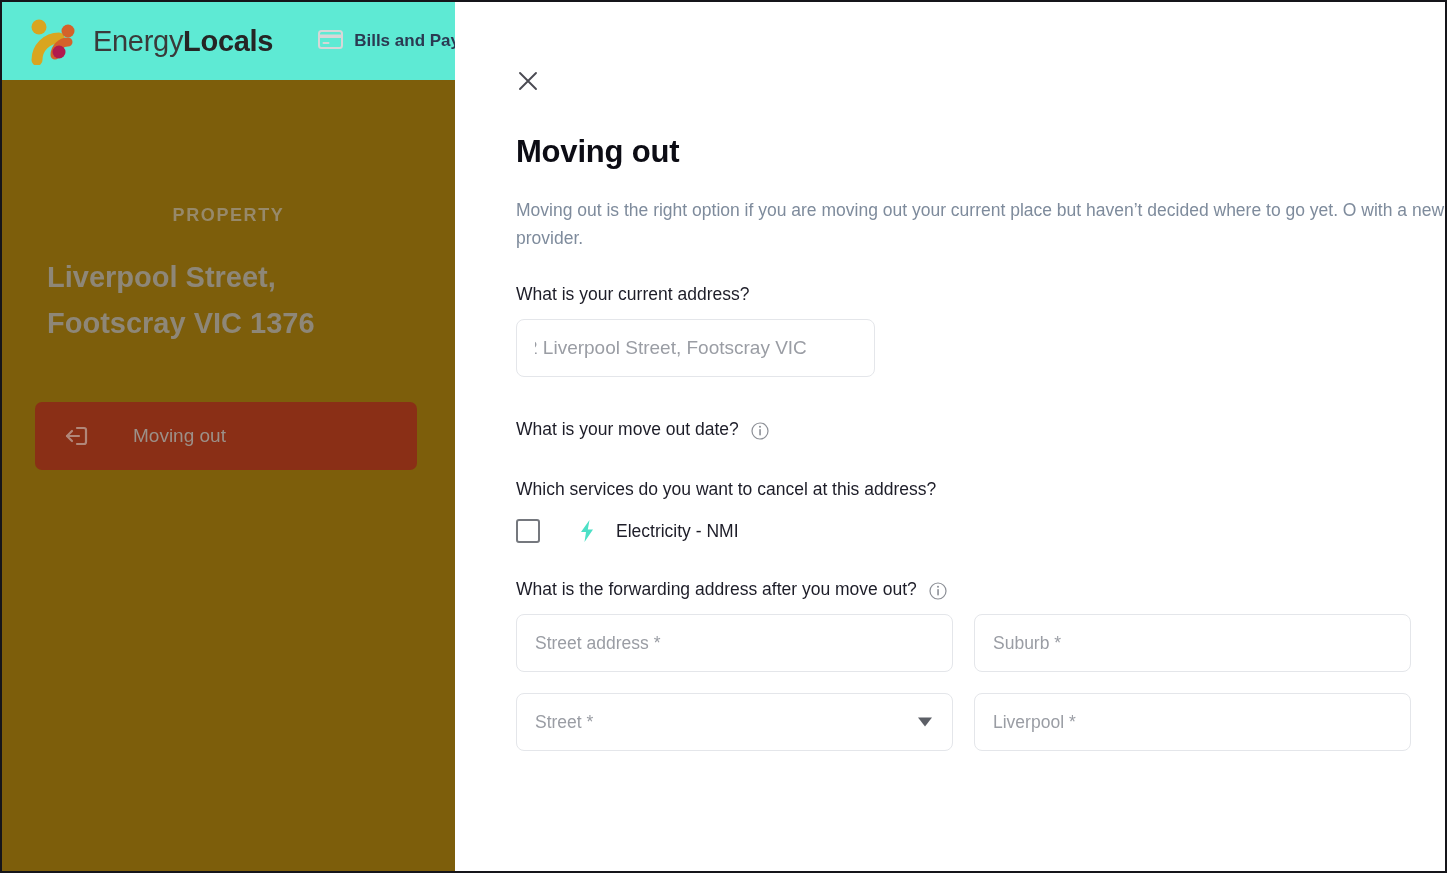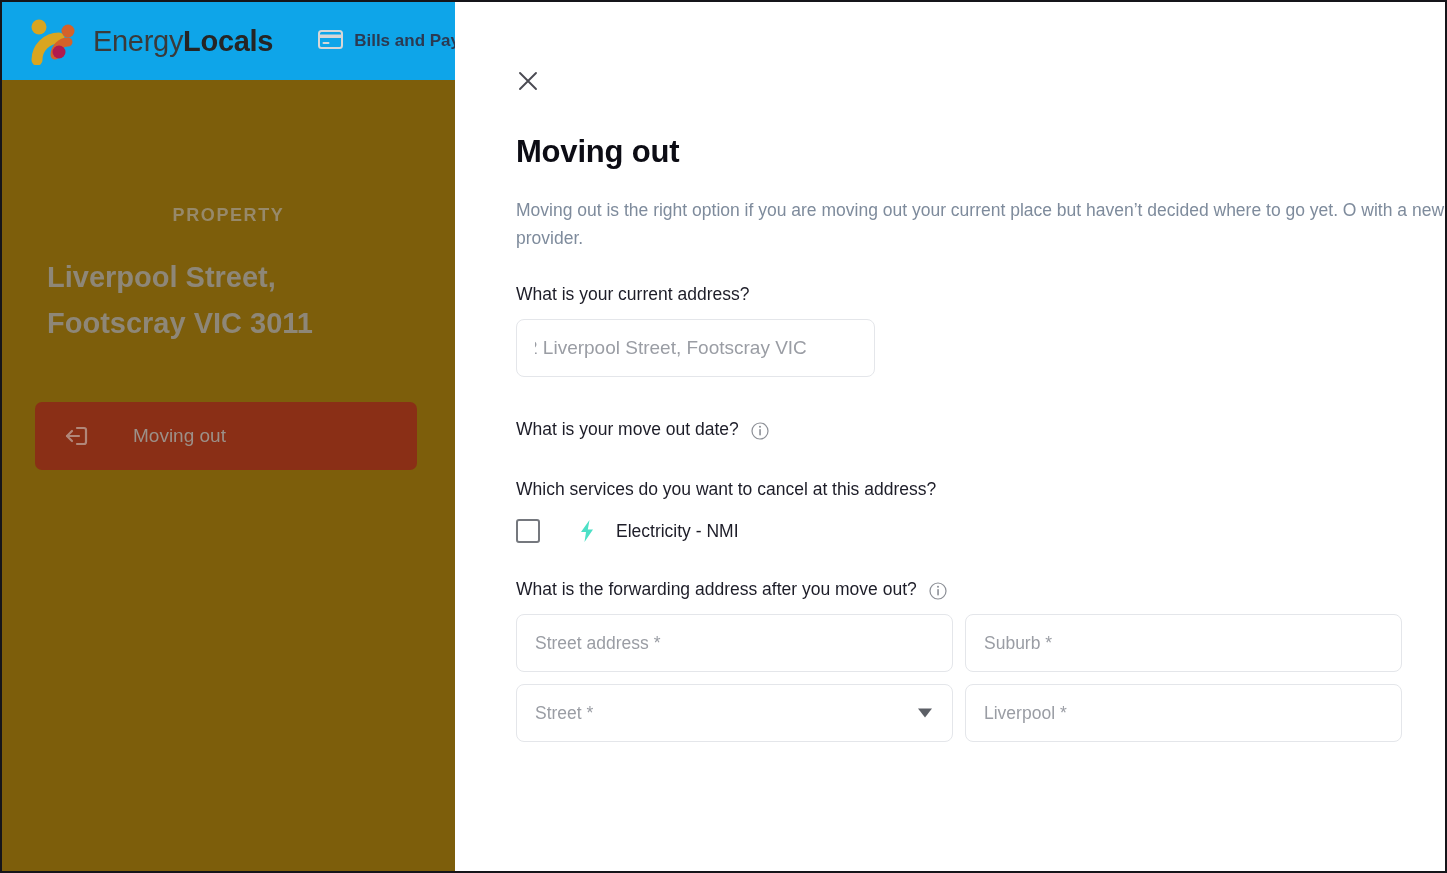--- a/index.html
+++ b/index.html
@@ -30,21 +30,21 @@
     height: 869px;
     overflow: hidden;
   }
 
   
   #topbar {
     position: absolute;
     left: 0; top: 0;
     width: 453px;
     height: 78px;
-    background: #0ea5e9;
+    background: #5eead4;
     display: flex;
     align-items: center;
     padding-left: 26px;
   }
 
   .logo-wrap {
     display: flex;
     align-items: center;
     gap: 9px;
   }
@@ -264,21 +264,21 @@
   }
   .service-name {
     margin-left: 18px;
     font-size: 17.5px;
     color: #1d1d28;
   }
 
   .fwd-grid {
     margin-top: 14px;
     display: flex;
-    gap: 12px;
+    gap: 21px;
     flex-wrap: wrap;
     width: 895px;
   }
   .fwd-grid .input-box { margin-top: 0; }
   .row-gap { margin-top: 23px; }
 </style>
 </head>
 <body>
 
 <div id="screen">
@@ -310,21 +310,21 @@
           </svg>
         </span>
         <span class="nav-label">Bills and Pay</span>
       </div>
     </div>
 
     <div id="sidebar">
       <div class="property-label">PROPERTY</div>
       <div class="property-address">
         <div>Liverpool Street,</div>
-        <div>Footscray VIC 3011</div>
+        <div>Footscray VIC 1376</div>
       </div>
 
       <div class="moving-out-btn">
         <span class="mo-icon">
           <svg width="30" height="30" viewBox="0 0 30 30" xmlns="http://www.w3.org/2000/svg">
             <path d="M16 7 H23 A2 2 0 0 1 25 9 V21 A2 2 0 0 1 23 23 H16" fill="none" stroke="#c9bdb6" stroke-width="2.2" stroke-linecap="round" stroke-linejoin="round"></path>
             <path d="M18 15 H6" fill="none" stroke="#c9bdb6" stroke-width="2.2" stroke-linecap="round"></path>
             <path d="M11 10 L6 15 L11 20" fill="none" stroke="#c9bdb6" stroke-width="2.2" stroke-linecap="round" stroke-linejoin="round"></path>
           </svg>
         </span>

